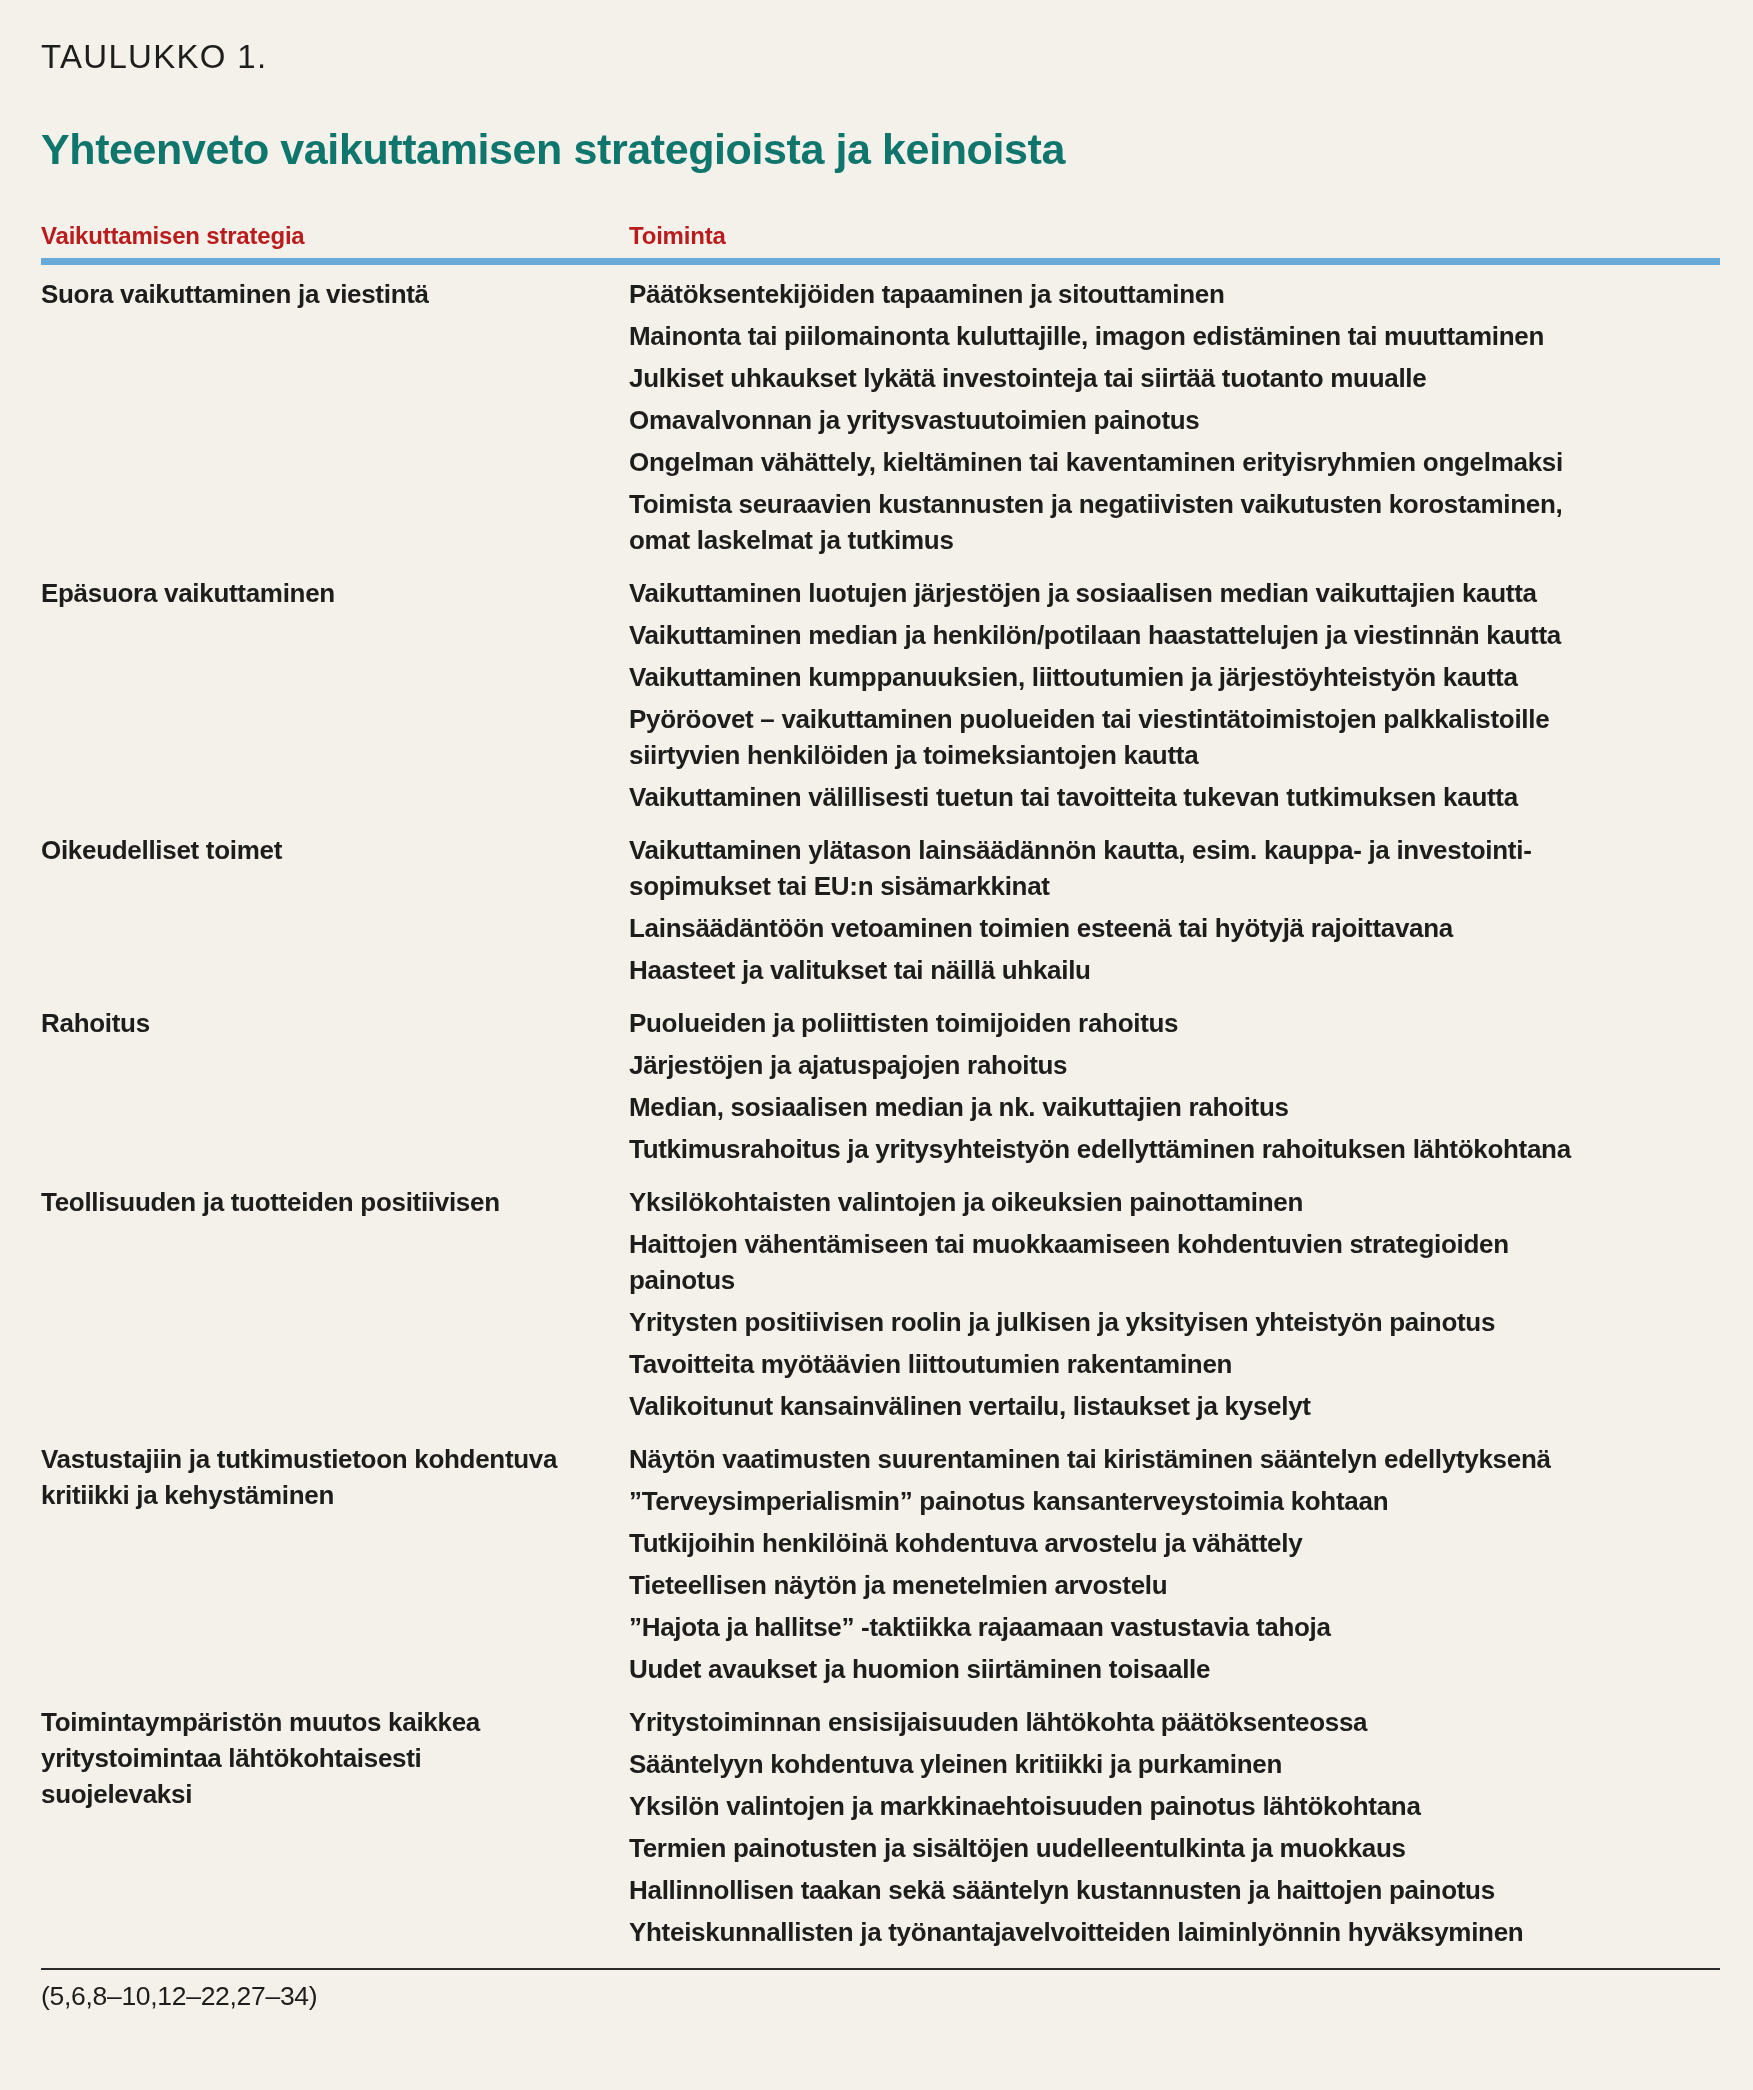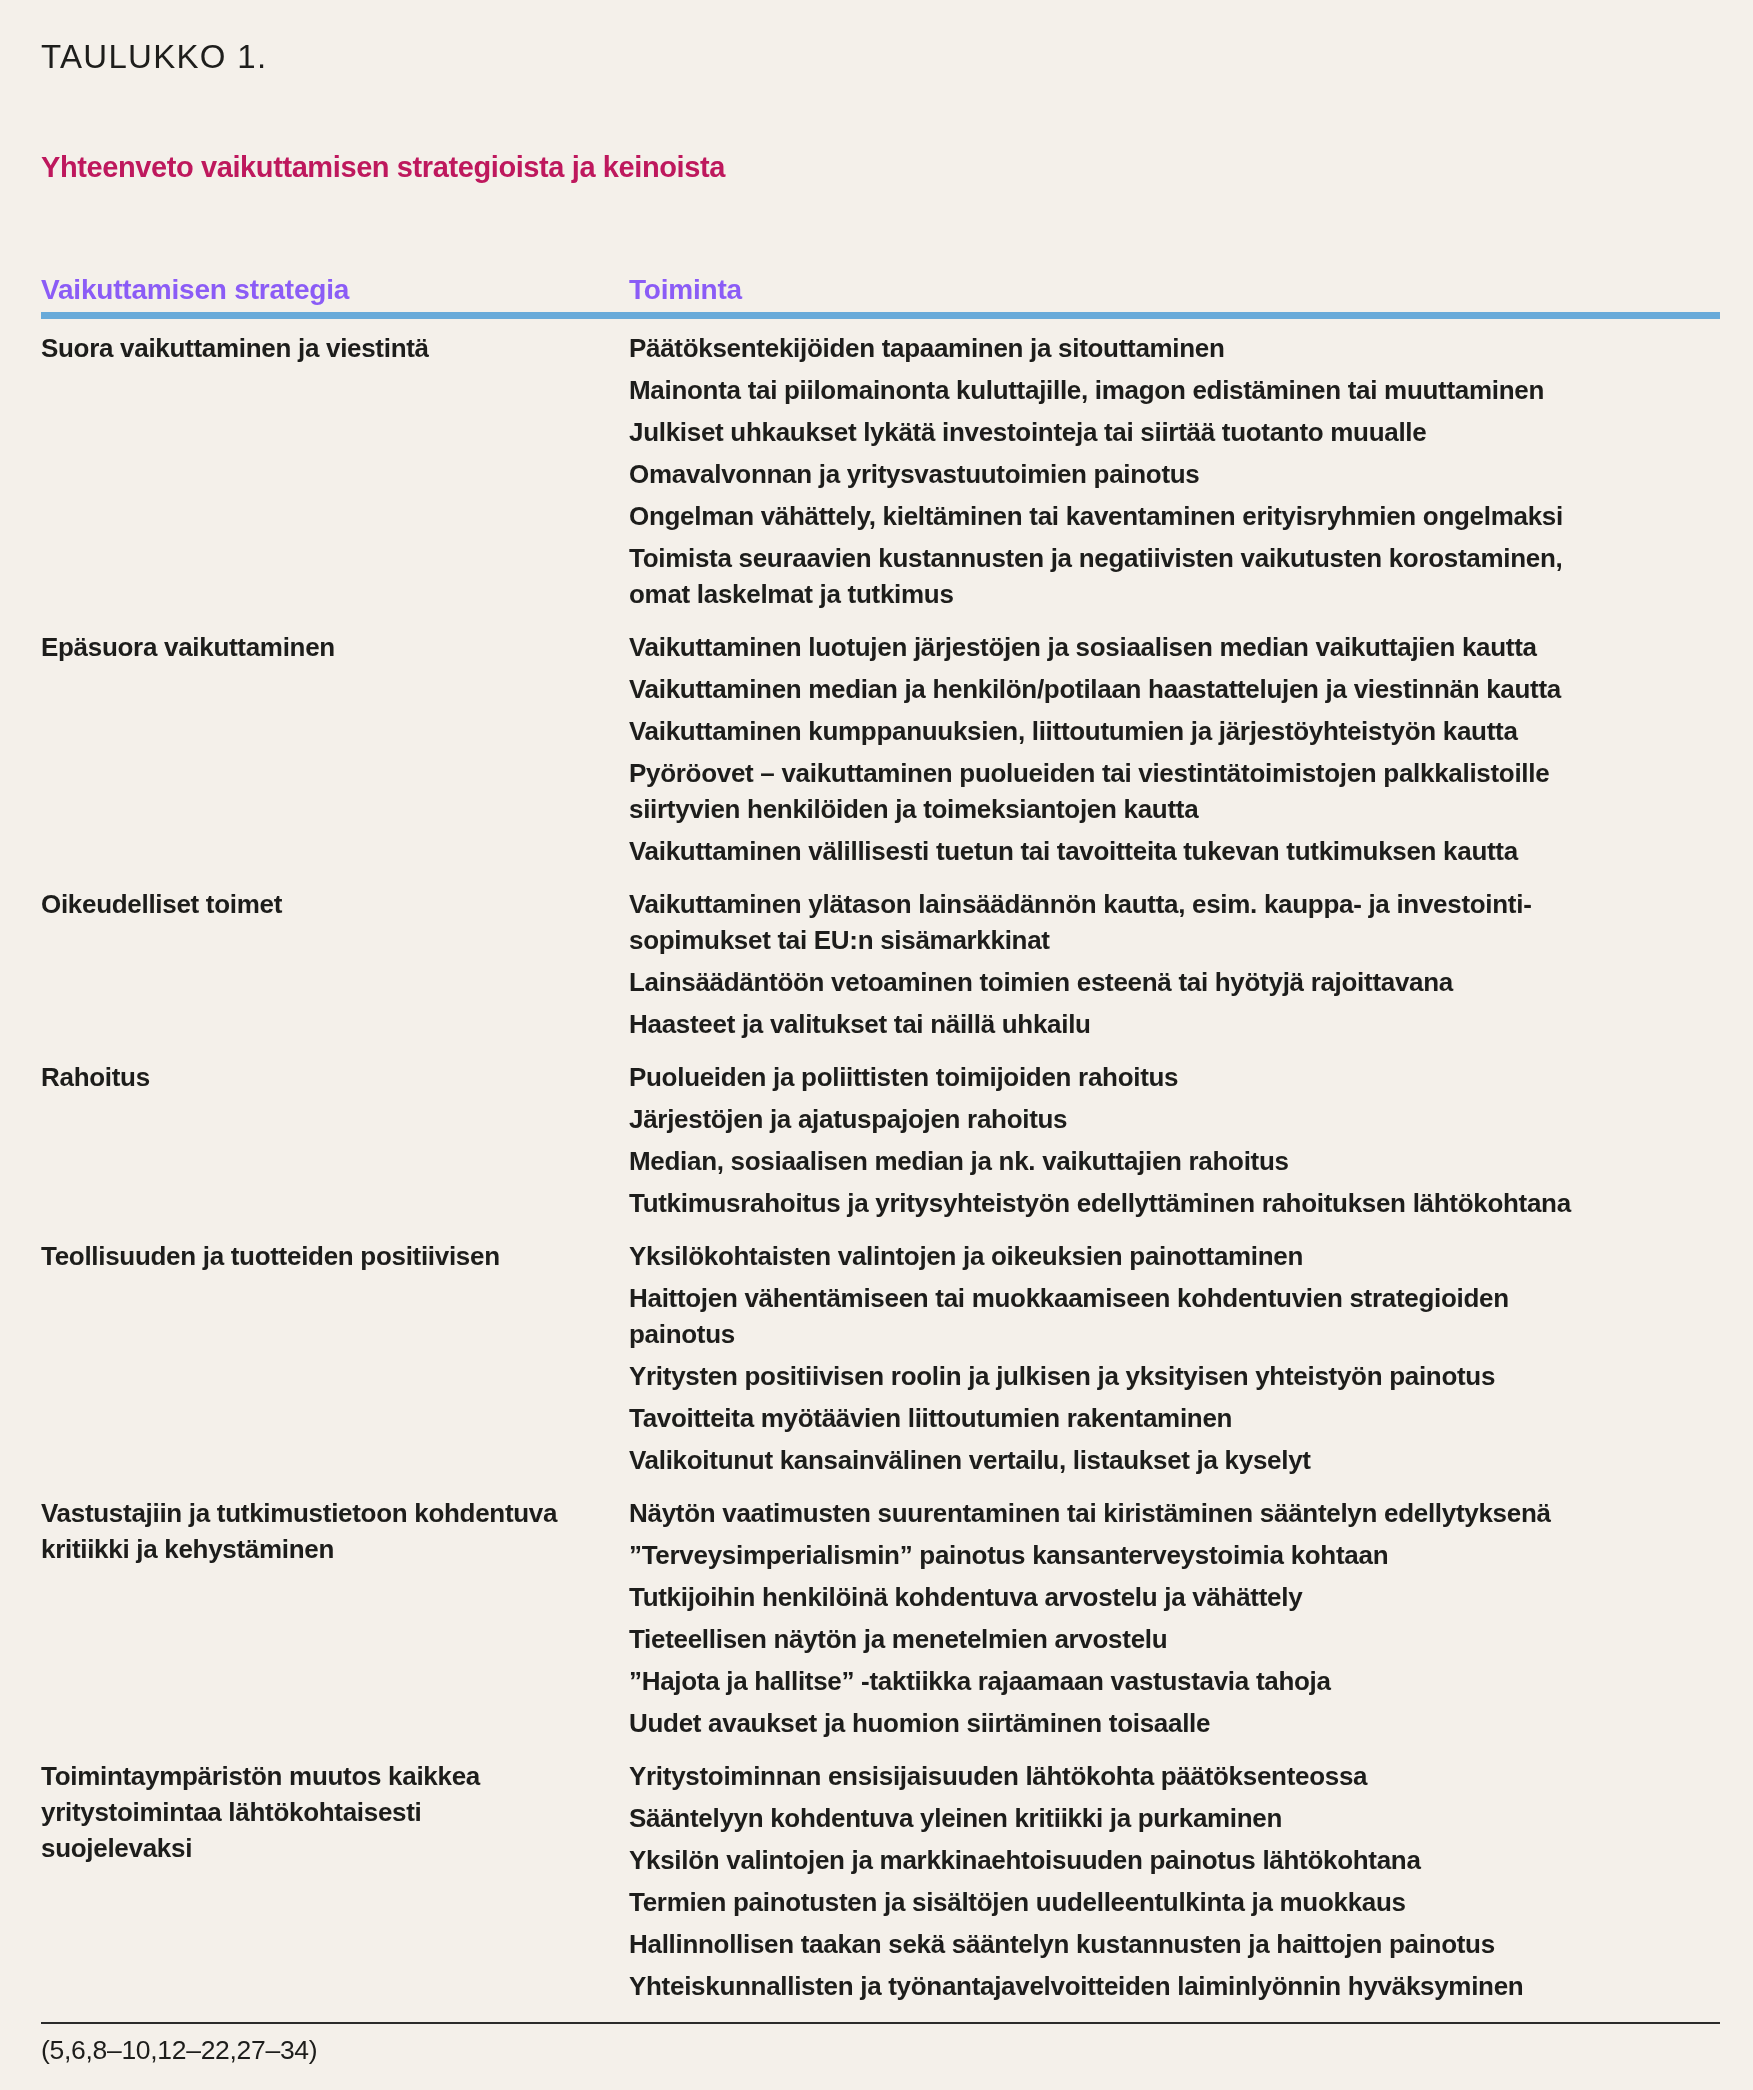--- a/index.html
+++ b/index.html
@@ -16,31 +16,31 @@
     color:var(--text);
     font-family:"Liberation Sans", sans-serif;
     -webkit-font-smoothing:antialiased;
   }
   .page{padding:38px 33px 0 41px;}
   .kicker{
     font-size:33px;line-height:38px;font-weight:400;
     letter-spacing:1.3px;color:#1e1e1c;
   }
   .title{
-    margin:66px 0 0 0;
-    font-size:29px;line-height:50px;font-weight:700;
-    letter-spacing:-0.4px;color:#be185d;
+    margin:48px 0 0 0;
+    font-size:43px;line-height:50px;font-weight:700;
+    letter-spacing:-0.4px;color:#0f766e;
   }
   .thead{
     display:grid;grid-template-columns:588px 1fr;
     margin-top:46px;
   }
   .th{
-    font-size:28px;line-height:31px;font-weight:700;
-    letter-spacing:-0.2px;color:#8b5cf6;margin-top:36px;
+    font-size:24px;line-height:31px;font-weight:700;
+    letter-spacing:-0.2px;color:#b91c1c;
   }
   .rule-blue{height:6.8px;background:var(--accent);margin-top:6.8px;}
   .row{
     display:grid;grid-template-columns:588px 1fr;
     padding:11px 0 6px 0;
     font-weight:bold;
   }
   .cell{padding-right:17px;}
   .line{
     font-size:26px;line-height:36px;letter-spacing:-0.3px;

